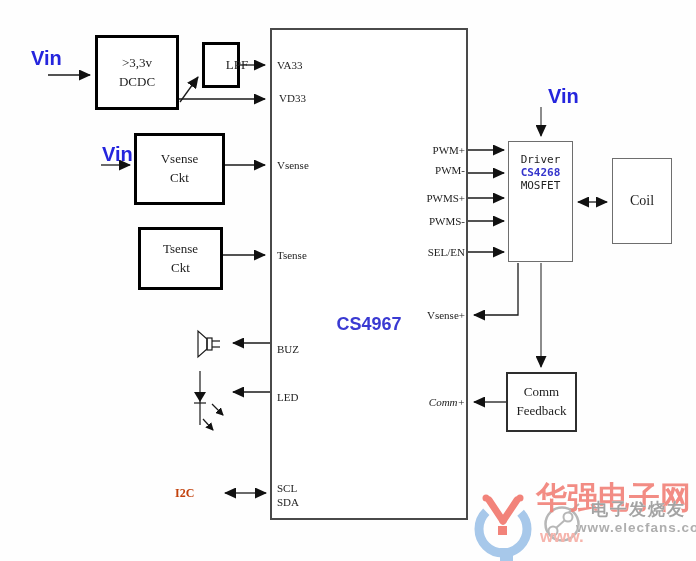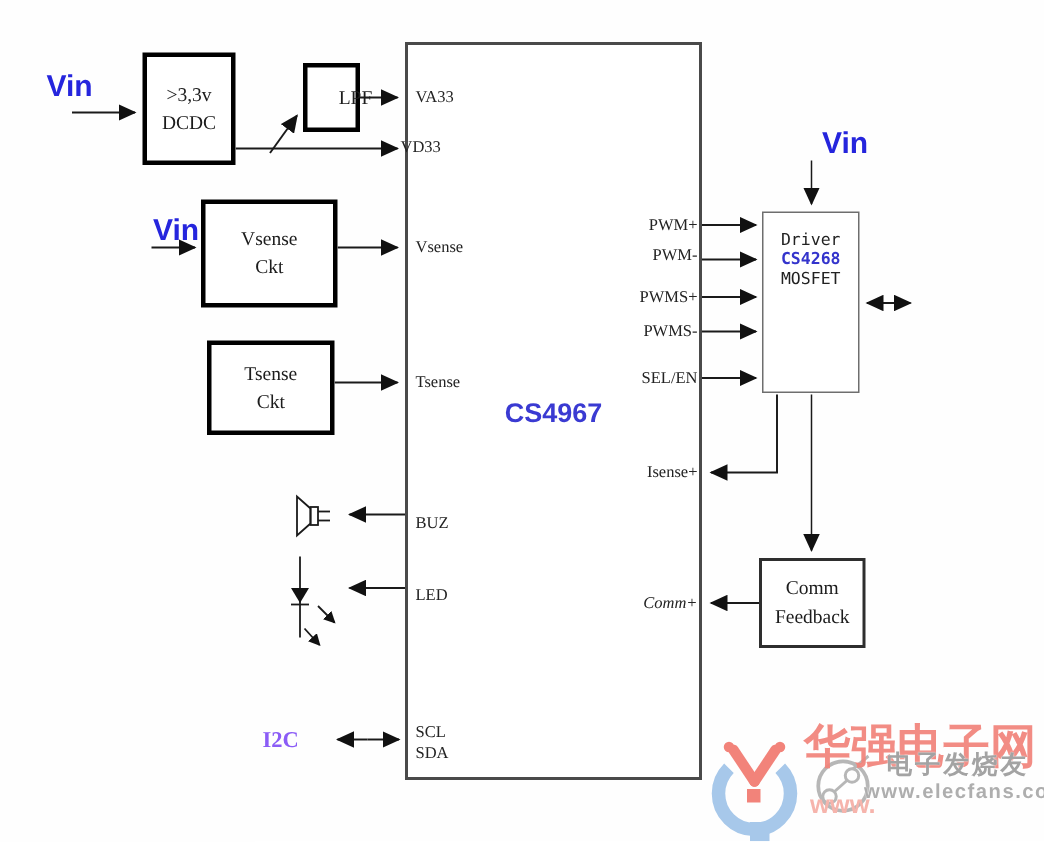--- a/index.html
+++ b/index.html
@@ -7,26 +7,26 @@
          font-family:"Liberation Serif", serif;}
   svg.wires{position:absolute;left:0;top:0;z-index:2;}
   .box{position:absolute;background:#fff;display:flex;flex-direction:column;
        align-items:center;justify-content:center;text-align:center;z-index:3;box-sizing:border-box;}
   .box.thick{border:3px solid #000;}
   .box.thin{border:1.5px solid #6e6e6e;}
   .box.med{border:2px solid #2e2e2e;}
   .serif13{font-size:13px;line-height:1.45;color:#1c1c1c;}
   .chipbox{position:absolute;border:2px solid #4a4a4a;background:#fff;z-index:1;box-sizing:border-box;}
   .chipname{position:absolute;z-index:3;font-family:"Liberation Sans",sans-serif;
-            font-weight:bold;font-size:18px;color:#3a3ad2;transform:translate(-50%,-50%);}
+            font-weight:bold;font-size:18px;color:#3a3ad2;transform:translate(-50%,-50%);margin-top:48px;}
   .pin{position:absolute;font-size:11px;color:#232323;transform:translateY(-50%);z-index:3;}
   .pin.r{text-align:center;}
   .vin{position:absolute;font-family:"Liberation Sans",sans-serif;font-weight:bold;
        font-size:20px;color:#2525dd;z-index:3;}
-  .i2c{position:absolute;font-weight:bold;font-size:15px;color:#8b5cf6;z-index:3;}
+  .i2c{position:absolute;font-weight:bold;font-size:12px;color:#c2410c;z-index:3;}
   .drv{font-family:"DejaVu Sans Mono",monospace;font-size:11px;color:#222;}
   .drv.blue{font-weight:bold;color:#3434cc;}
   .wm-red{position:absolute;left:536px;top:477px;z-index:4;font-weight:bold;font-size:31px;
           color:#f2837a;letter-spacing:0px;opacity:.92;font-family:"Liberation Sans",sans-serif;white-space:nowrap;}
   .wm-www{position:absolute;left:540px;top:527px;z-index:4;font-weight:bold;font-size:17px;
           color:#f6b4ac;font-family:"Liberation Sans",sans-serif;}
   .wm-gname{position:absolute;left:591px;top:498px;z-index:6;font-weight:bold;font-size:17px;
           color:#a3a3a3;letter-spacing:2px;font-family:Liberation Mono, monospace;white-space:nowrap;
           text-shadow:0 0 1px #fff;}
   .wm-gurl{position:absolute;left:576px;top:520px;z-index:6;font-weight:bold;font-size:13.5px;
@@ -35,37 +35,37 @@
 </style>
 </head>
 <body>
 
 <div class="stage">
 
   <div class="chipbox" style="left:270px;top:28px;width:198px;height:492px;"></div>
   <div class="chipname" style="left:369px;top:276px;">CS4967</div>
 
   <div class="pin" style="left:277px;top:65px;">VA33</div>
-  <div class="pin" style="left:267px;top:98px;">VD33</div>
+  <div class="pin" style="left:279px;top:98px;">VD33</div>
   <div class="pin" style="left:277px;top:165px;">Vsense</div>
   <div class="pin" style="left:277px;top:255px;">Tsense</div>
   <div class="pin" style="left:277px;top:349px;">BUZ</div>
   <div class="pin" style="left:277px;top:397px;">LED</div>
   <div class="pin" style="left:277px;top:488px;">SCL</div>
   <div class="pin" style="left:277px;top:502px;">SDA</div>
 
   <div class="pin r" style="right:231px;top:150px;">PWM+</div>
   <div class="pin r" style="right:231px;top:170px;">PWM-</div>
   <div class="pin r" style="right:231px;top:198px;">PWMS+</div>
   <div class="pin r" style="right:231px;top:221px;">PWMS-</div>
   <div class="pin r" style="right:231px;top:252px;">SEL/EN</div>
-  <div class="pin r" style="right:231px;top:315px;">Isense+</div>
+  <div class="pin r" style="right:231px;top:315px;">Vsense+</div>
   <div class="pin r" style="right:231px;top:402px;font-style:italic;">Comm+</div>
 
-  <div class="box thick serif13" style="left:95px;top:35px;width:62px;height:75px;">
+  <div class="box thick serif13" style="left:95px;top:35px;width:84px;height:75px;">
     <span>&gt;3,3v</span>
     <span>DCDC</span>
   </div>
 
   <div class="box thick serif13" style="left:202px;top:42px;width:36px;height:46px;padding-left:32px;">
     <span>LPF</span>
   </div>
 
   <div class="box thick serif13" style="left:134px;top:133px;width:91px;height:72px;">
     <span>Vsense</span>
@@ -76,20 +76,23 @@
     <span>Tsense</span>
     <span>Ckt</span>
   </div>
 
   <div class="box thin" style="left:508px;top:141px;width:65px;height:121px;justify-content:flex-start;padding:11px 0;">
     <span class="drv">Driver</span>
     <span class="drv blue">CS4268</span>
     <span class="drv">MOSFET</span>
   </div>
 
+  <div class="box thin serif13" style="left:612px;top:158px;width:60px;height:86px;font-size:14px;">
+    <span>Coil</span>
+  </div>
 
   <div class="box med serif13" style="left:506px;top:372px;width:71px;height:60px;">
     <span>Comm</span>
     <span>Feedback</span>
   </div>
 
   <div class="vin" style="left:31px;top:47px;">Vin</div>
   <div class="vin" style="left:102px;top:143px;">Vin</div>
   <div class="vin" style="left:548px;top:85px;">Vin</div>
   <div class="i2c" style="left:175px;top:486px;">I2C</div>

